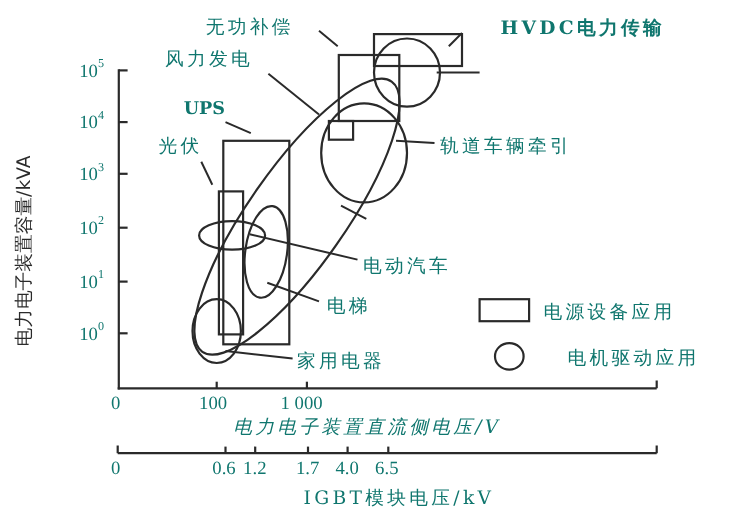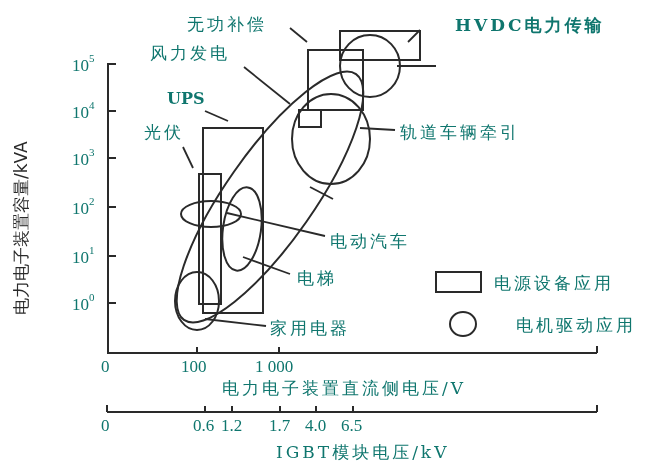--- a/index.html
+++ b/index.html
@@ -90,21 +90,21 @@
   <div class="tick" style="left:72px; top:101px;"><span>10</span><sup>4</sup></div>
   <div class="tick" style="left:72px; top:148px;"><span>10</span><sup>3</sup></div>
   <div class="tick" style="left:72px; top:197px;"><span>10</span><sup>2</sup></div>
   <div class="tick" style="left:72px; top:246px;"><span>10</span><sup>1</sup></div>
   <div class="tick" style="left:72px; top:293px;"><span>10</span><sup>0</sup></div>
 
   
   <div class="tick" style="left:101px; top:357px;">0</div>
   <div class="tick" style="left:181px; top:357px;">100</div>
   <div class="tick" style="left:255px; top:357px;">1 000</div>
-  <div class="lbl cjk" style="left:222px; top:377px;">电力电子装置直流侧电压/V</div>
+  <div class="lbl cjk" style="left:212px; top:377px;font-style:italic;">电力电子装置直流侧电压/V</div>
 
   
   <div class="tick" style="left:101px; top:416px;">0</div>
   <div class="tick" style="left:193px; top:416px;">0.6</div>
   <div class="tick" style="left:221px; top:416px;">1.2</div>
   <div class="tick" style="left:269px; top:416px;">1.7</div>
   <div class="tick" style="left:305px; top:416px;">4.0</div>
   <div class="tick" style="left:341px; top:416px;">6.5</div>
   <div class="lbl cjk" style="left:276px; top:441px;">IGBT模块电压/kV</div>
 

